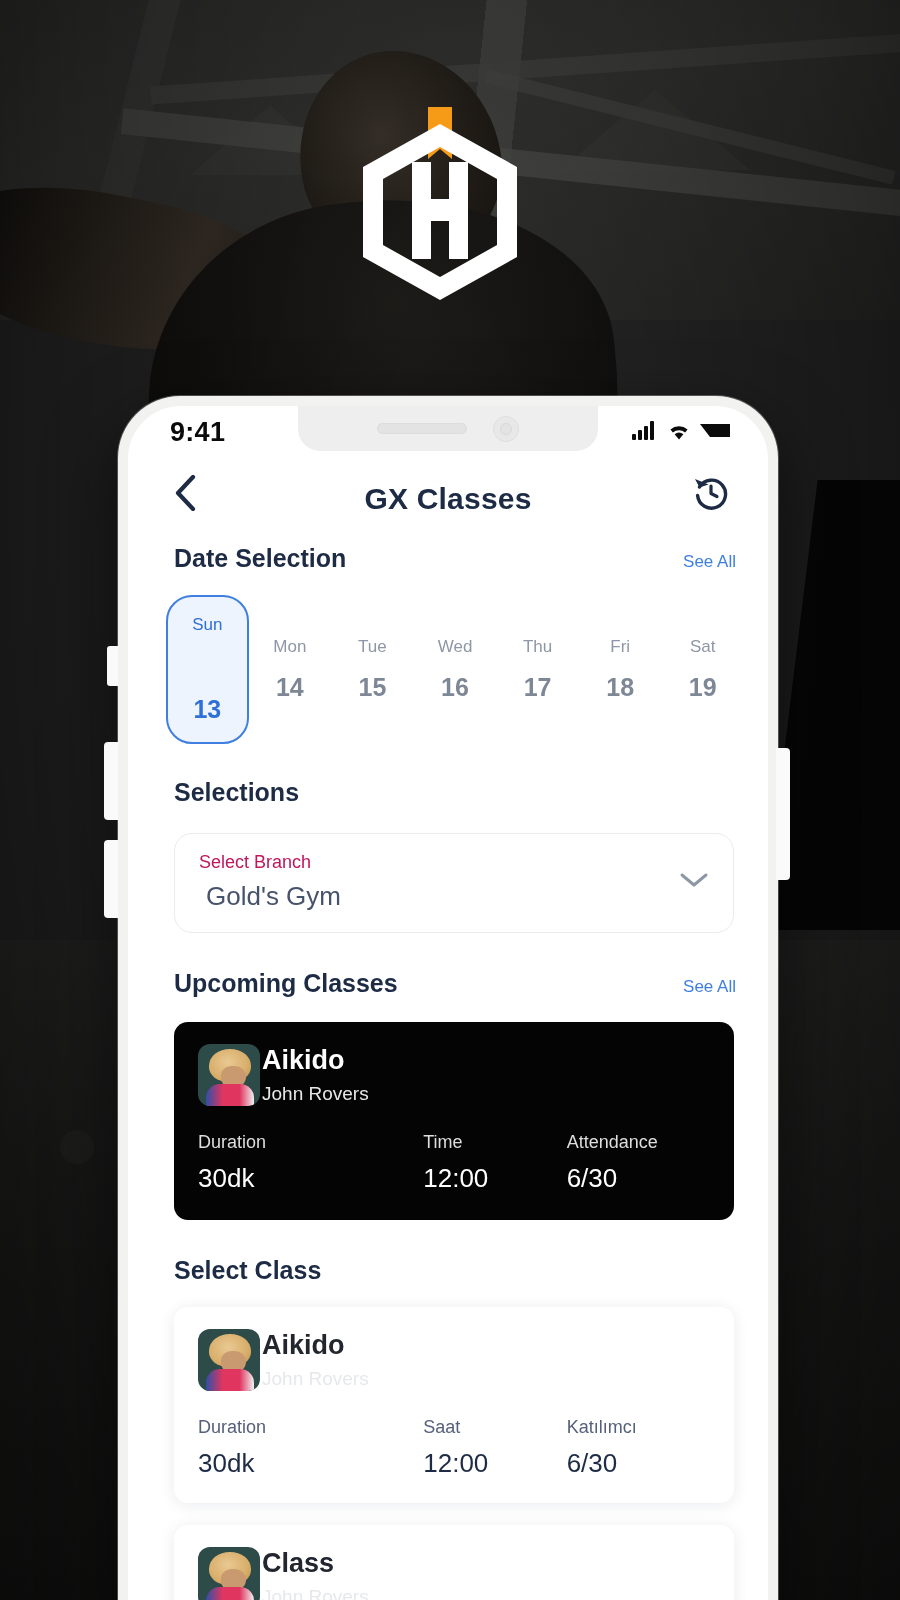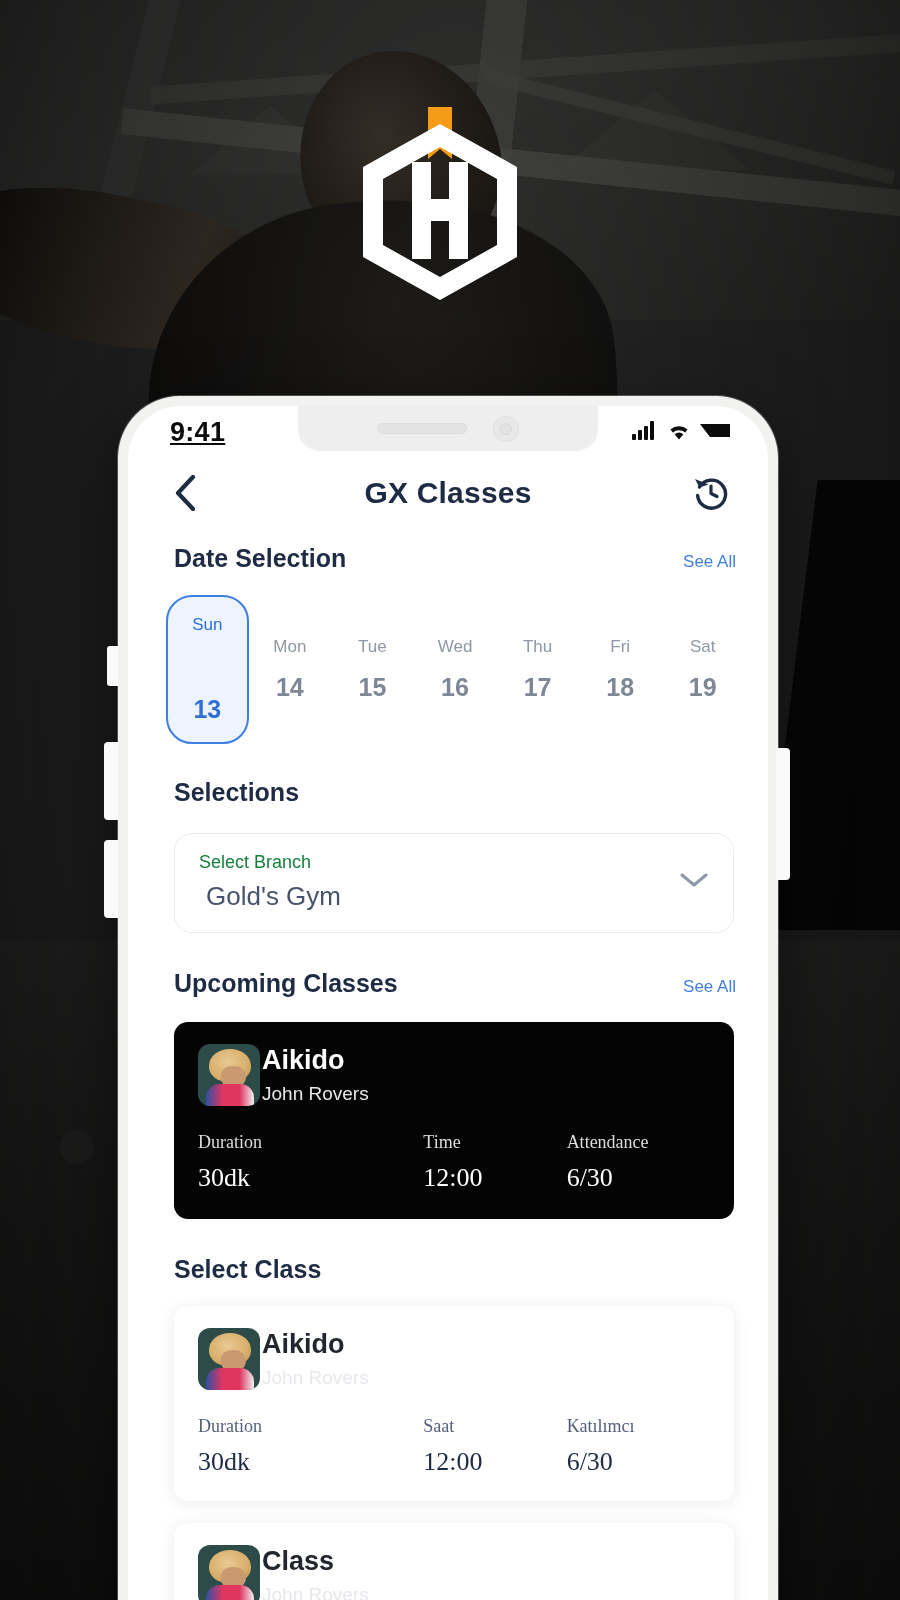--- a/index.html
+++ b/index.html
@@ -190,32 +190,31 @@
     align-items: center;
     justify-content: space-between;
     padding: 0 38px 0 42px;
     z-index: 5;
   }
   .status-time {
     font-size: 27px;
     font-weight: 700;
     color: #0b0b0b;
     letter-spacing: .3px;
-    text-decoration: underline;
   }
   .status-icons {
     display: flex;
     align-items: center;
     gap: 9px;
   }
 
   
   .navbar {
     display: flex;
-    align-items: center;
+    align-items: flex-end;
     justify-content: space-between;
     padding: 12px 34px 16px 34px;
   }
   .nav-title {
     font-size: 30px;
     font-weight: 700;
     color: #1d2b45;
     letter-spacing: .2px;
   }
   .nav-btn {
@@ -291,21 +290,21 @@
     border-radius: 18px;
     padding: 18px 24px 20px 24px;
     display: flex;
     align-items: center;
     justify-content: space-between;
     background: #fff;
     cursor: pointer;
   }
   .select-label {
     font-size: 18px;
-    color: #15803d;
+    color: #be185d;
     margin-bottom: 8px;
   }
   .select-value {
     font-size: 26px;
     color: #46536b;
     font-weight: 400;
     margin-left: 7px;
   }
 
   
@@ -359,21 +358,21 @@
   .card-dark .class-inst {
     font-size: 19px;
     font-weight: 400;
     color: #e8e8e8;
     margin-top: 6px;
   }
   .stats {
     display: flex;
     margin-top: 26px;
   }
-  .stat { flex: 1 1 0; font-family: Liberation Serif, serif; }
+  .stat { flex: 1 1 0; }
   .stat:nth-child(1) { flex: 0 0 44%; }
   .stat:nth-child(2) { flex: 0 0 28%; }
   .stat-label {
     font-size: 18px;
     font-weight: 400;
     margin-bottom: 10px;
   }
   .stat-value {
     font-size: 26px;
     font-weight: 400;

